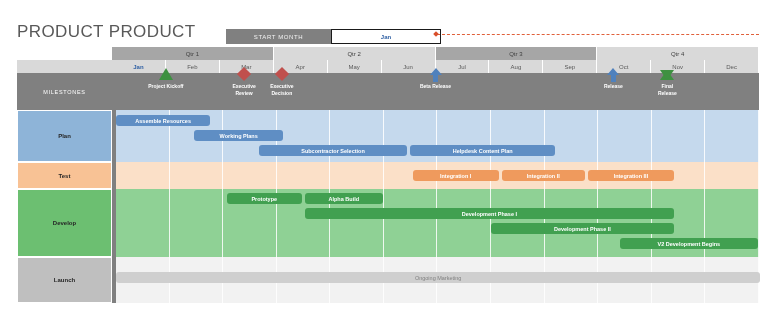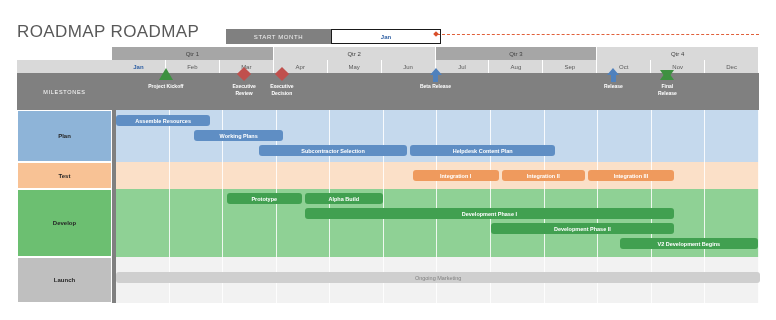--- a/index.html
+++ b/index.html
@@ -123,21 +123,21 @@
   .bar-plan{ background:#5f8ec4; }
   .bar-test{ background:#ef9a5d; }
   .bar-dev{ background:#41a050; }
   .bar-launch{ background:#cfcfcf; color:#808080; font-weight:normal; }
 </style>
 </head>
 <body>
 
 <div id="root">
 
-  <div id="title">ROADMAP ROADMAP</div>
+  <div id="title">PRODUCT PRODUCT</div>
 
   <div id="startmonth-ctrl">
     <div id="startmonth-label">START MONTH</div>
     <div id="startmonth-value">Jan</div>
   </div>
 
   <div class="dashline" style="left:437px; top:34px; width:322px;"></div>
   <div class="dashdot" style="left:434px; top:32px;"></div>
 
   <div class="dashline" style="left:660px; top:75px; width:99px;"></div>

